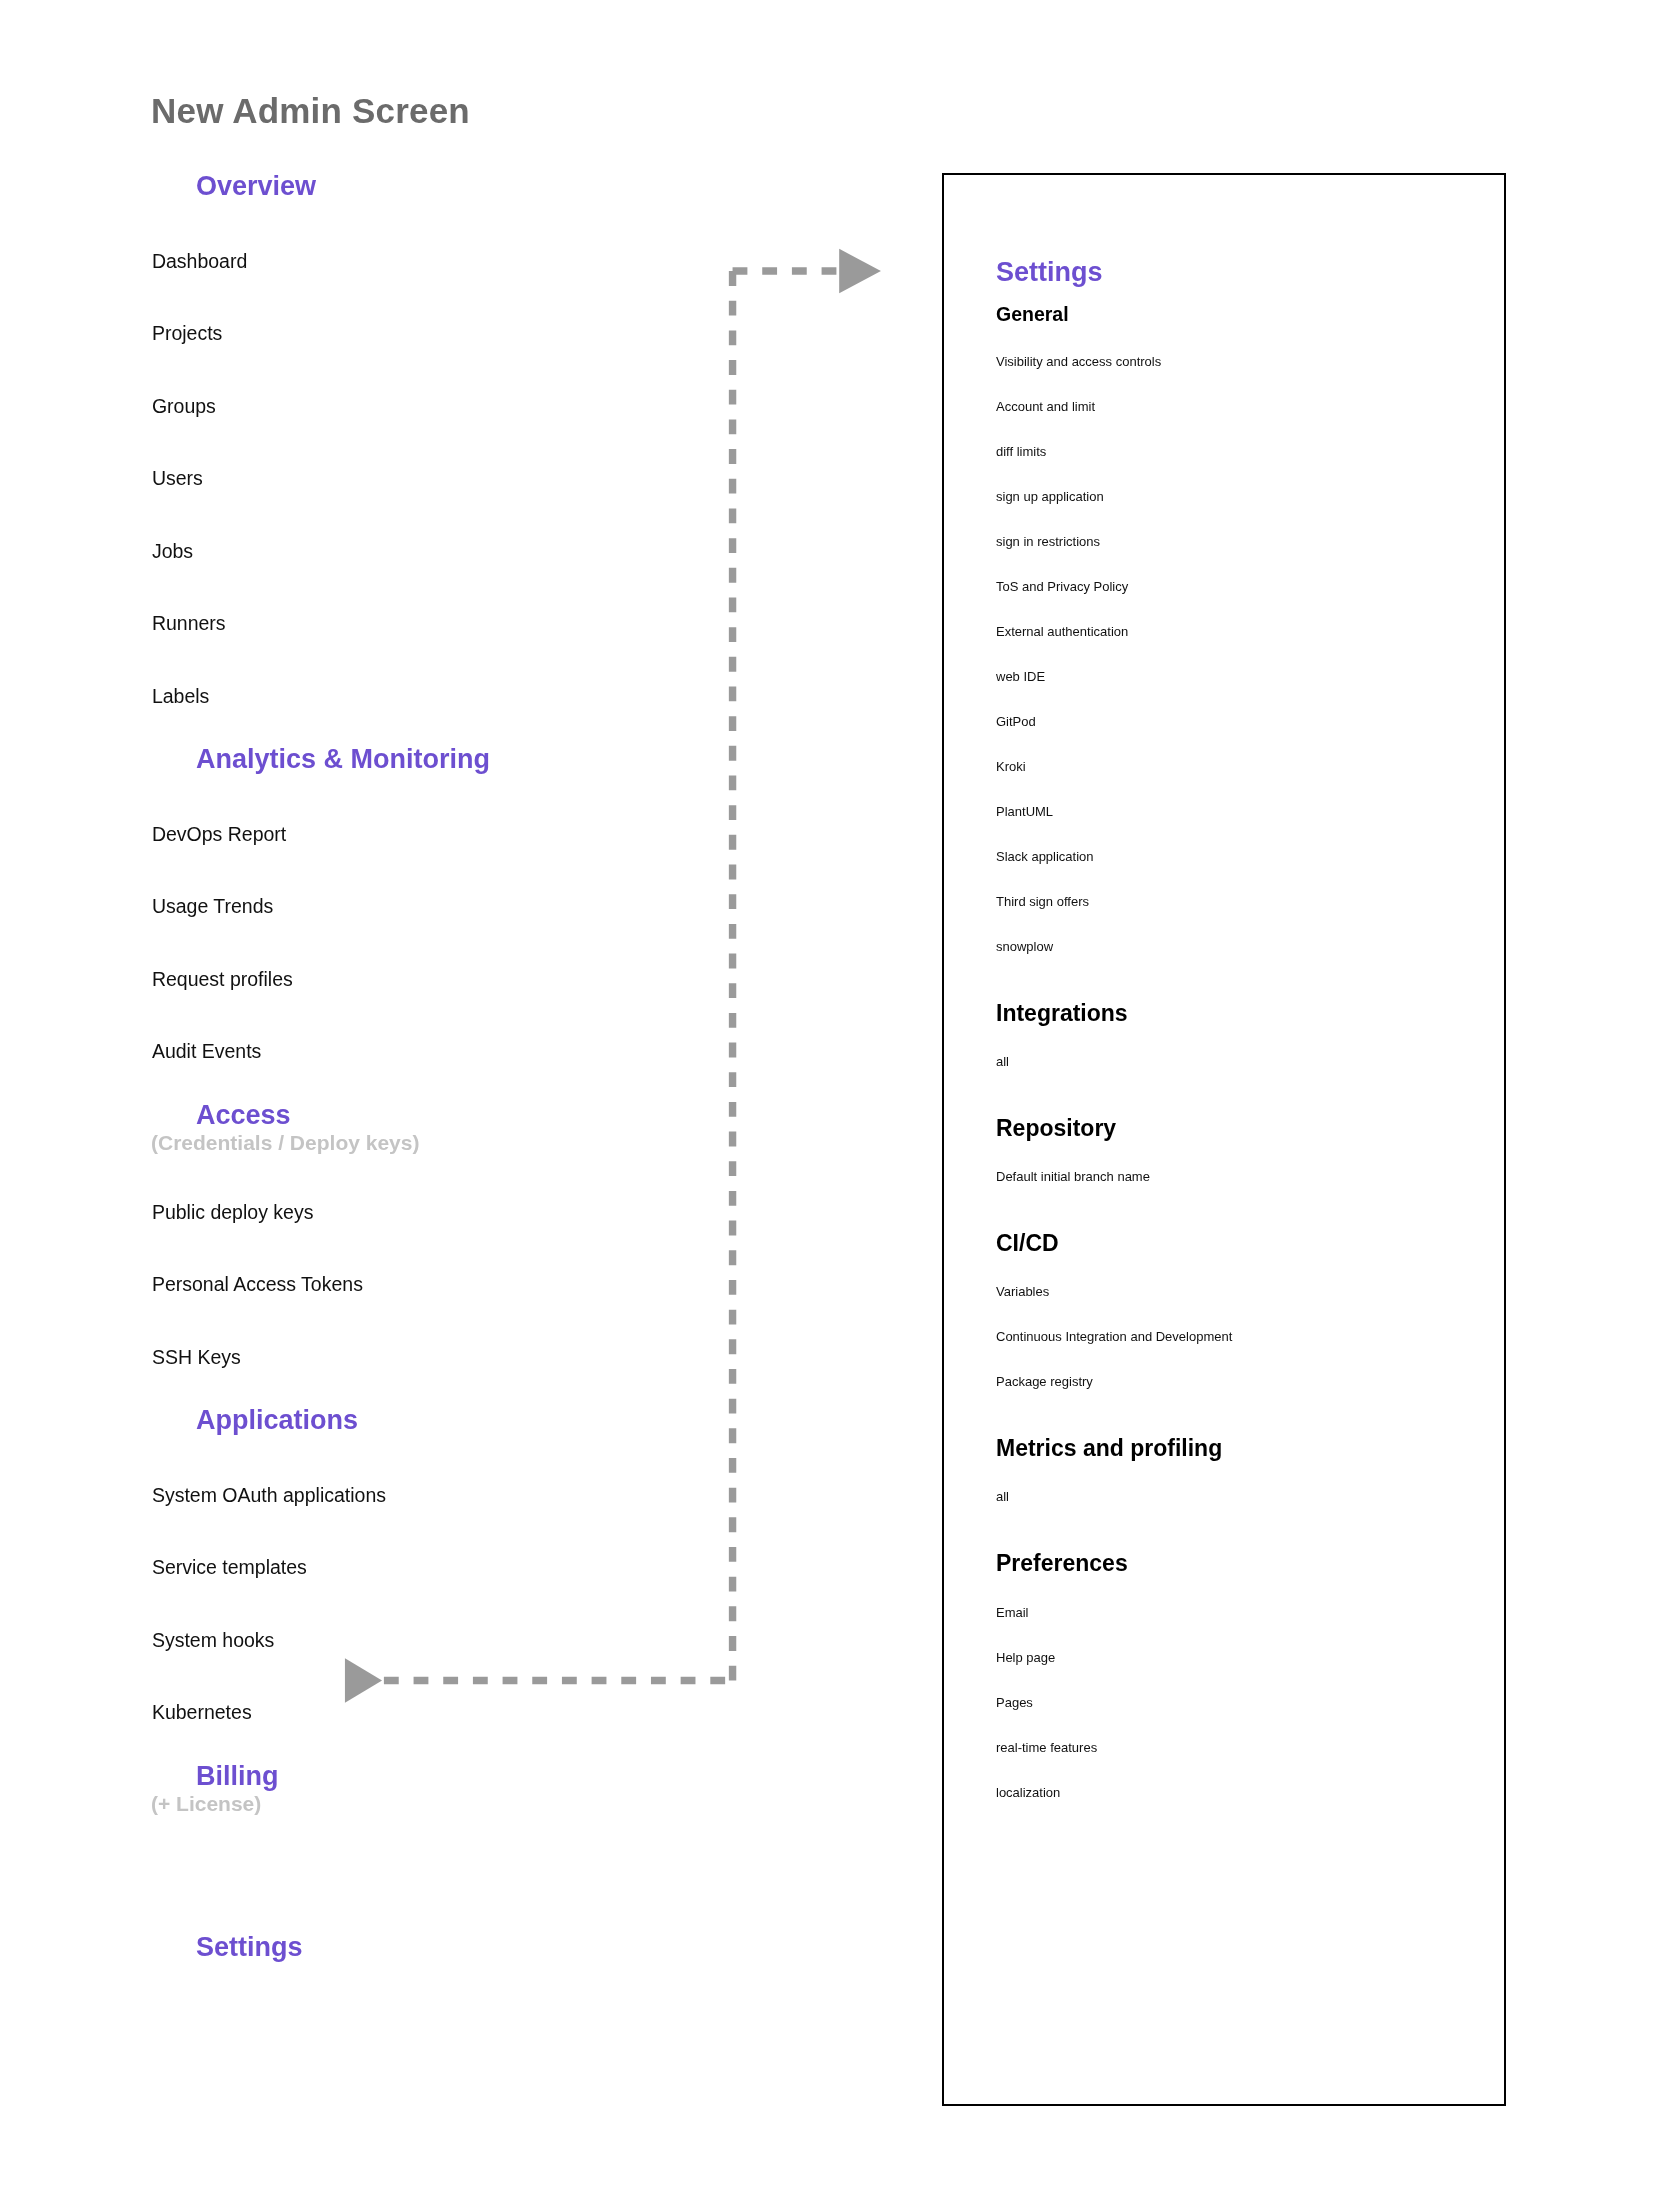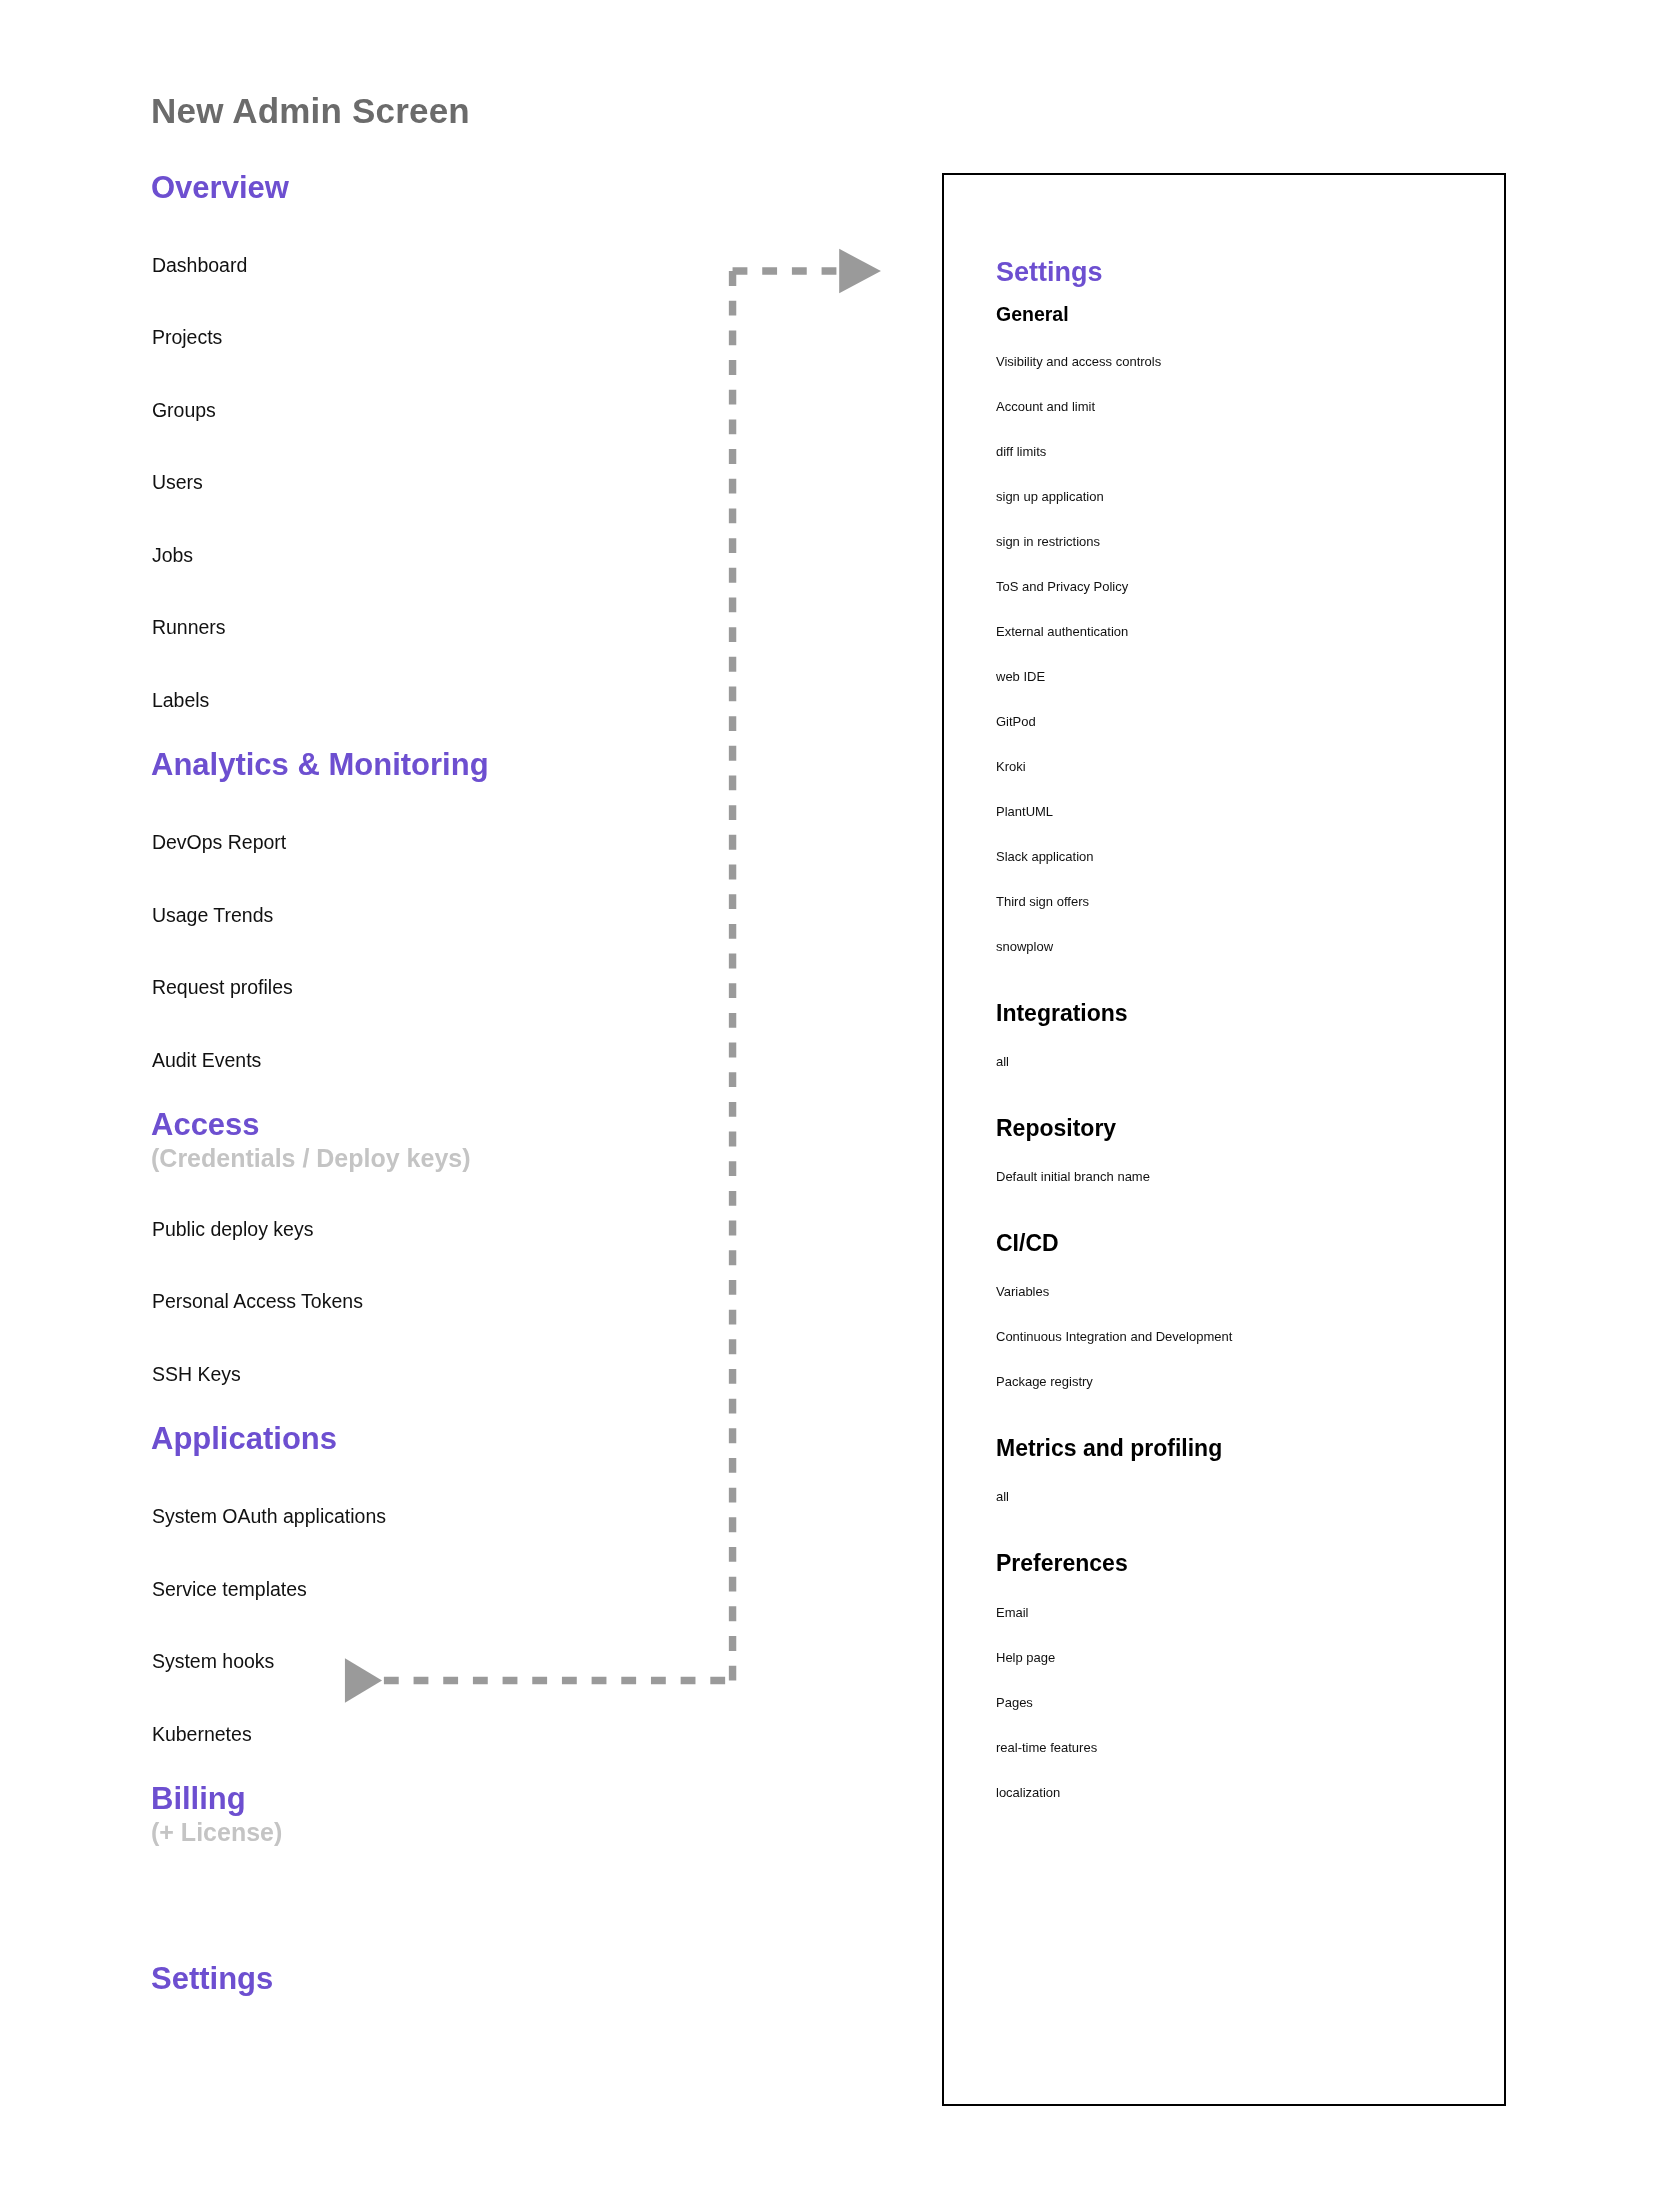--- a/index.html
+++ b/index.html
@@ -32,28 +32,29 @@
   
   .nav-column {
     position: absolute;
     left: 151px;
     top: 172px;
     width: 519px;
   }
   .nav-group { position: relative; }
 
   .group-heading {
-    font-size: 31px;
+    font-size: 27px;
     font-weight: bold;
     color: #6d4fd0;
     line-height: 1.06;
     white-space: nowrap;
+    margin-left: 45px;
   }
   .group-subheading {
-    font-size: 25px;
+    font-size: 21px;
     font-weight: bold;
     color: #c4c4c4;
     line-height: 1.12;
     white-space: nowrap;
     margin-top: 1.9px;
   }
   .nav-item {
     font-size: 19.5px;
     font-weight: normal;
     color: #111111;

